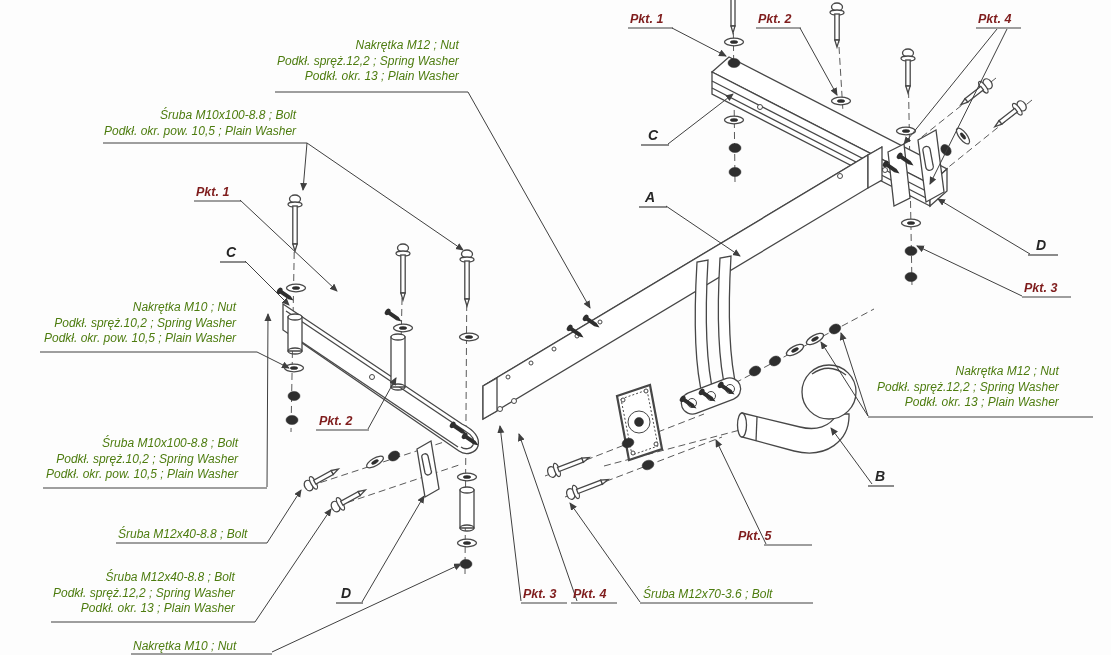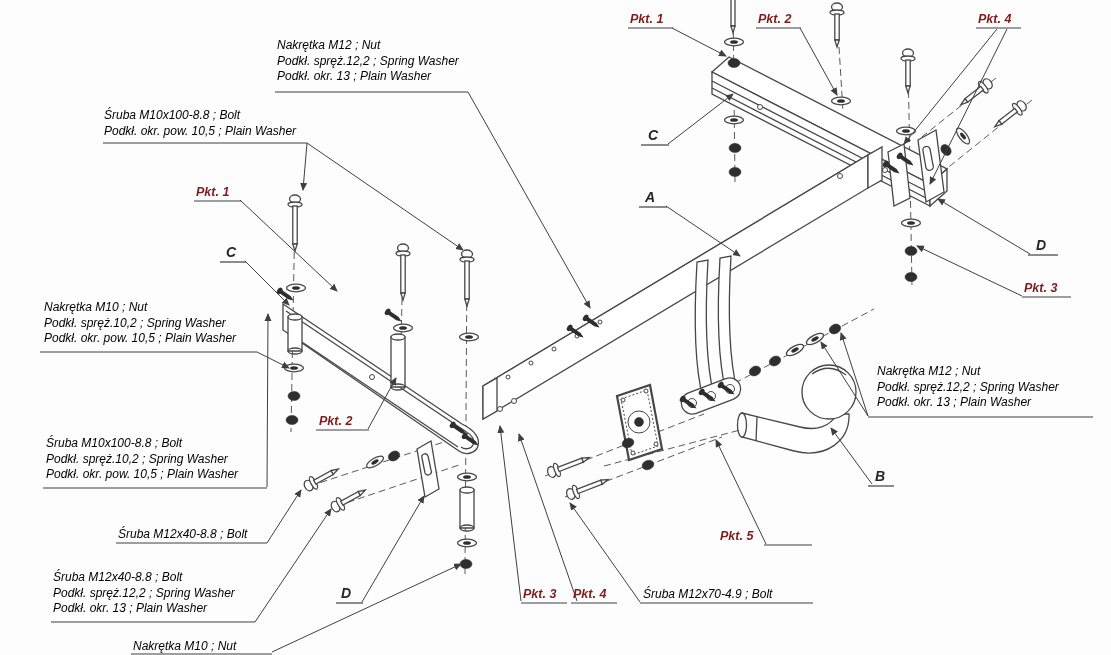--- a/index.html
+++ b/index.html
@@ -1,19 +1,19 @@
 <!DOCTYPE html>
 <html><head>
 <meta charset="utf-8">
 <style>
   html,body{margin:0;padding:0;background:#ffffff;}
   #stage{position:relative;width:1111px;height:655px;background:#fdfdfd;overflow:hidden;
          font-family:"Liberation Sans",sans-serif;}
   #drawing{position:absolute;left:0;top:0;}
-  .co{position:absolute;font:italic 12px/15.5px "Liberation Sans",sans-serif;color:#000000;white-space:nowrap;}
+  .co{position:absolute;font:italic 12px/15.5px "Liberation Sans",sans-serif;color:#4d7c0f;white-space:nowrap;text-align:right;}
   .pt{position:absolute;font:italic 700 12.5px/14px "Liberation Sans",sans-serif;color:#7f1d1d;white-space:nowrap;}
   .ltr{position:absolute;font:italic 700 14px/15px "Liberation Sans",sans-serif;color:#252525;white-space:nowrap;}
   svg .ln{stroke:#474747;stroke-width:1.3;fill:none;}
   svg .fw{stroke:#474747;stroke-width:1.3;fill:#ffffff;}
   svg .dash{stroke:#5a5a5a;stroke-width:1;fill:none;stroke-dasharray:7 4;}
   svg .ldr{stroke:#404040;stroke-width:1;fill:none;}
   svg .ul{stroke:#404040;stroke-width:1.2;fill:none;}
   svg .dark{fill:#2e2e2e;stroke:#2e2e2e;stroke-width:.5;}
   svg .hole{stroke:#474747;stroke-width:1;fill:#ffffff;}
 </style>
@@ -324,32 +324,32 @@
   <div>Nakrętka  M10 ; Nut</div>
 </div>
 
 <div class="co" style="left:877px;top:364px">
   <div>Nakrętka  M12 ; Nut</div>
   <div>Podkł. spręż.12,2 ; Spring Washer</div>
   <div>Podkł. okr. 13 ; Plain Washer</div>
 </div>
 
 <div class="co" style="left:643px;top:587px">
-  <div>Śruba M12x70-4.9 ;  Bolt</div>
+  <div>Śruba M12x70-3.6 ;  Bolt</div>
 </div>
 
 <div class="pt" style="left:630px;top:12px">Pkt. 1</div>
 <div class="pt" style="left:758px;top:12px">Pkt. 2</div>
 <div class="pt" style="left:978px;top:12px">Pkt. 4</div>
 <div class="pt" style="left:1024px;top:281px">Pkt. 3</div>
 <div class="pt" style="left:196px;top:185px">Pkt. 1</div>
 <div class="pt" style="left:319px;top:414px">Pkt. 2</div>
 <div class="pt" style="left:523px;top:587px">Pkt. 3</div>
 <div class="pt" style="left:573px;top:587px">Pkt. 4</div>
-<div class="pt" style="left:720px;top:529px">Pkt. 5</div>
+<div class="pt" style="left:738px;top:529px">Pkt. 5</div>
 
 <div class="ltr" style="left:648px;top:128px">C</div>
 <div class="ltr" style="left:645px;top:190px">A</div>
 <div class="ltr" style="left:226px;top:245px">C</div>
 <div class="ltr" style="left:1036px;top:238px">D</div>
 <div class="ltr" style="left:875px;top:469px">B</div>
 <div class="ltr" style="left:341px;top:586px">D</div>
 
 </div>
 

